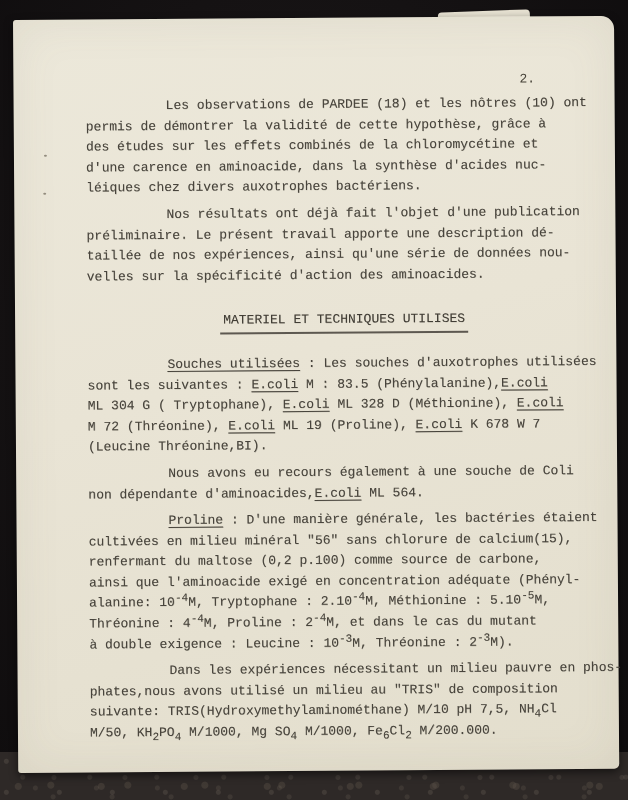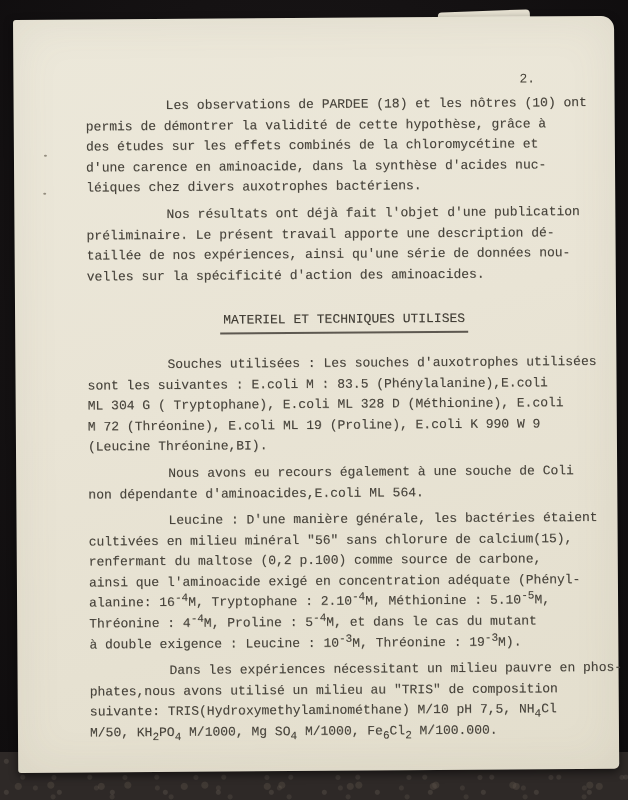--- a/index.html
+++ b/index.html
@@ -84,20 +84,21 @@
     text-align: center;
     padding-left: 28px;
   }
   .heading span {
     display: inline-block;
     padding: 0 3px 1px 3px;
     color: #413d35;
     border-bottom: 2px solid rgba(68,64,56,0.85);
   }
   .u {
+    text-decoration: underline;
     text-underline-offset: 3px;
     text-decoration-thickness: 1.3px;
   }
   .sup { font-size: 11px; position: relative; top: -5px; }
   .sub { font-size: 11px; position: relative; top: 4px; }
   .speck {
     position: absolute;
     width: 3px;
     height: 2px;
     background: #928c7e;
@@ -126,37 +127,37 @@
           <div class="line first"><span class="t">Nos résultats ont déjà fait l'objet d'une publication</span></div>
           <div class="line"><span class="t">préliminaire. Le présent travail apporte une description dé-</span></div>
           <div class="line"><span class="t">taillée de nos expériences, ainsi qu'une série de données nou-</span></div>
           <div class="line"><span class="t">velles sur la spécificité d'action des aminoacides.</span></div>
         </div>
         <div class="heading"><span>MATERIEL ET TECHNIQUES UTILISES</span></div>
         <div class="para">
           <div class="line first"><span class="u">Souches utilisées</span><span class="t"> : Les souches d'auxotrophes utilisées</span></div>
           <div class="line"><span class="t">sont les suivantes : </span><span class="u">E.coli</span><span class="t"> M : 83.5 (Phénylalanine),</span><span class="u">E.coli</span></div>
           <div class="line"><span class="t">ML 304 G ( Tryptophane), </span><span class="u">E.coli</span><span class="t"> ML 328 D (Méthionine), </span><span class="u">E.coli</span></div>
-          <div class="line"><span class="t">M 72 (Thréonine), </span><span class="u">E.coli</span><span class="t"> ML 19 (Proline), </span><span class="u">E.coli</span><span class="t"> K 990 W 9</span></div>
+          <div class="line"><span class="t">M 72 (Thréonine), </span><span class="u">E.coli</span><span class="t"> ML 19 (Proline), </span><span class="u">E.coli</span><span class="t"> K 678 W 7</span></div>
           <div class="line"><span class="t">(Leucine Thréonine,BI).</span></div>
         </div>
         <div class="para">
           <div class="line first"><span class="t">Nous avons eu recours également à une souche de Coli</span></div>
           <div class="line"><span class="t">non dépendante d'aminoacides,</span><span class="u">E.coli</span><span class="t"> ML 564.</span></div>
         </div>
         <div class="para">
-          <div class="line first"><span class="u">Leucine</span><span class="t"> : D'une manière générale, les bactéries étaient</span></div>
+          <div class="line first"><span class="u">Proline</span><span class="t"> : D'une manière générale, les bactéries étaient</span></div>
           <div class="line"><span class="t">cultivées en milieu minéral "56" sans chlorure de calcium(15),</span></div>
           <div class="line"><span class="t">renfermant du maltose (0,2 p.100) comme source de carbone,</span></div>
           <div class="line"><span class="t">ainsi que l'aminoacide exigé en concentration adéquate (Phényl-</span></div>
-          <div class="line"><span class="t">alanine: 16</span><span class="sup">-4</span><span class="t">M, Tryptophane : 2.10</span><span class="sup">-4</span><span class="t">M, Méthionine : 5.10</span><span class="sup">-5</span><span class="t">M,</span></div>
-          <div class="line"><span class="t">Thréonine : 4</span><span class="sup">-4</span><span class="t">M, Proline : 5</span><span class="sup">-4</span><span class="t">M, et dans le cas du mutant</span></div>
-          <div class="line"><span class="t">à double exigence : Leucine : 10</span><span class="sup">-3</span><span class="t">M, Thréonine : 19</span><span class="sup">-3</span><span class="t">M).</span></div>
+          <div class="line"><span class="t">alanine: 10</span><span class="sup">-4</span><span class="t">M, Tryptophane : 2.10</span><span class="sup">-4</span><span class="t">M, Méthionine : 5.10</span><span class="sup">-5</span><span class="t">M,</span></div>
+          <div class="line"><span class="t">Thréonine : 4</span><span class="sup">-4</span><span class="t">M, Proline : 2</span><span class="sup">-4</span><span class="t">M, et dans le cas du mutant</span></div>
+          <div class="line"><span class="t">à double exigence : Leucine : 10</span><span class="sup">-3</span><span class="t">M, Thréonine : 2</span><span class="sup">-3</span><span class="t">M).</span></div>
         </div>
         <div class="para">
           <div class="line first"><span class="t">Dans les expériences nécessitant un milieu pauvre en phos-</span></div>
           <div class="line"><span class="t">phates,nous avons utilisé un milieu au "TRIS" de composition</span></div>
           <div class="line"><span class="t">suivante: TRIS(Hydroxymethylaminométhane) M/10 pH 7,5, NH</span><span class="sub">4</span><span class="t">Cl</span></div>
-          <div class="line"><span class="t">M/50, KH</span><span class="sub">2</span><span class="t">PO</span><span class="sub">4</span><span class="t"> M/1000, Mg SO</span><span class="sub">4</span><span class="t"> M/1000, Fe</span><span class="sub">6</span><span class="t">Cl</span><span class="sub">2</span><span class="t"> M/100.000.</span></div>
+          <div class="line"><span class="t">M/50, KH</span><span class="sub">2</span><span class="t">PO</span><span class="sub">4</span><span class="t"> M/1000, Mg SO</span><span class="sub">4</span><span class="t"> M/1000, Fe</span><span class="sub">6</span><span class="t">Cl</span><span class="sub">2</span><span class="t"> M/200.000.</span></div>
         </div>
       </div>
   </div>
 </div>
 
 </body></html>

